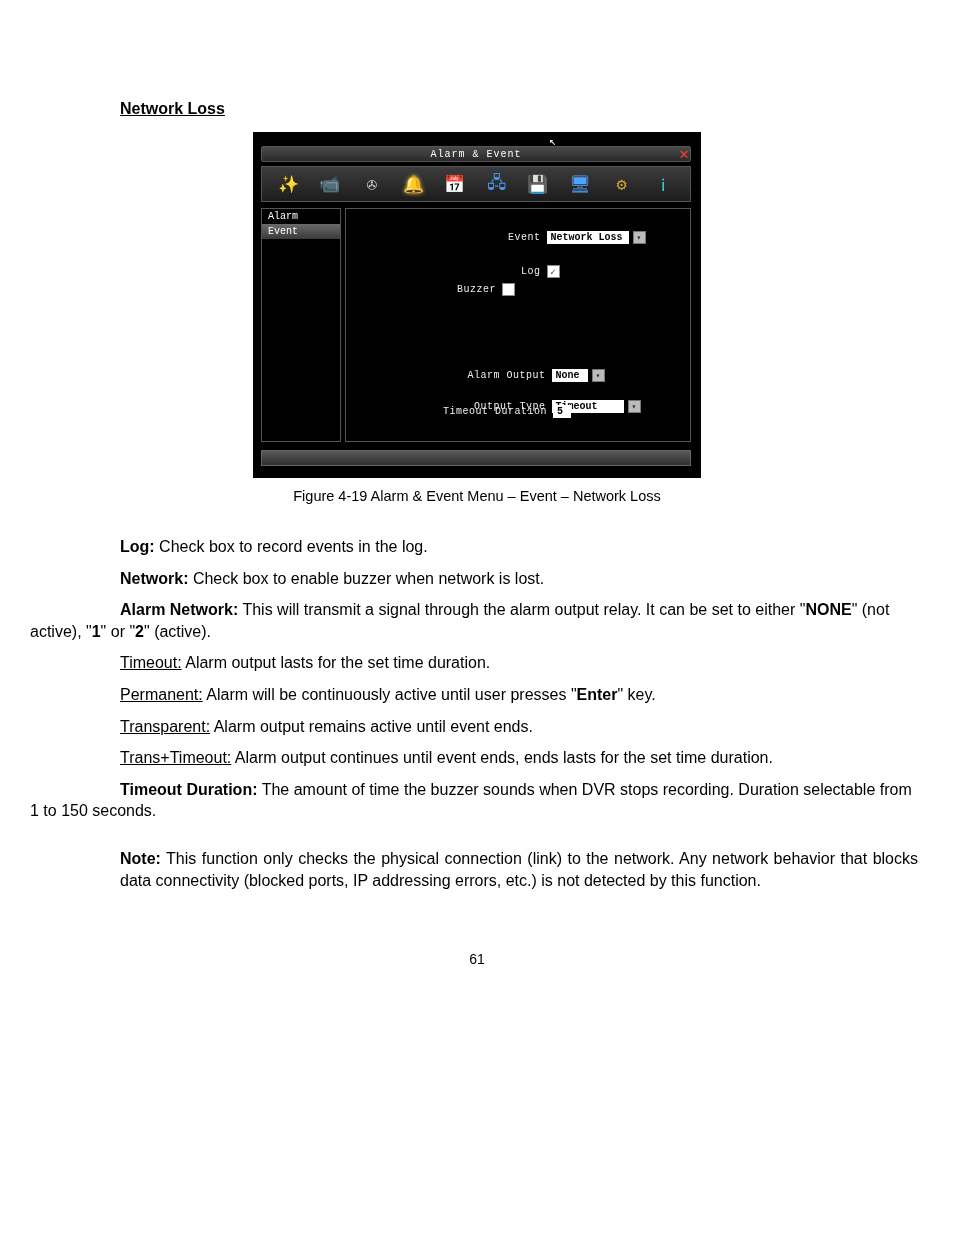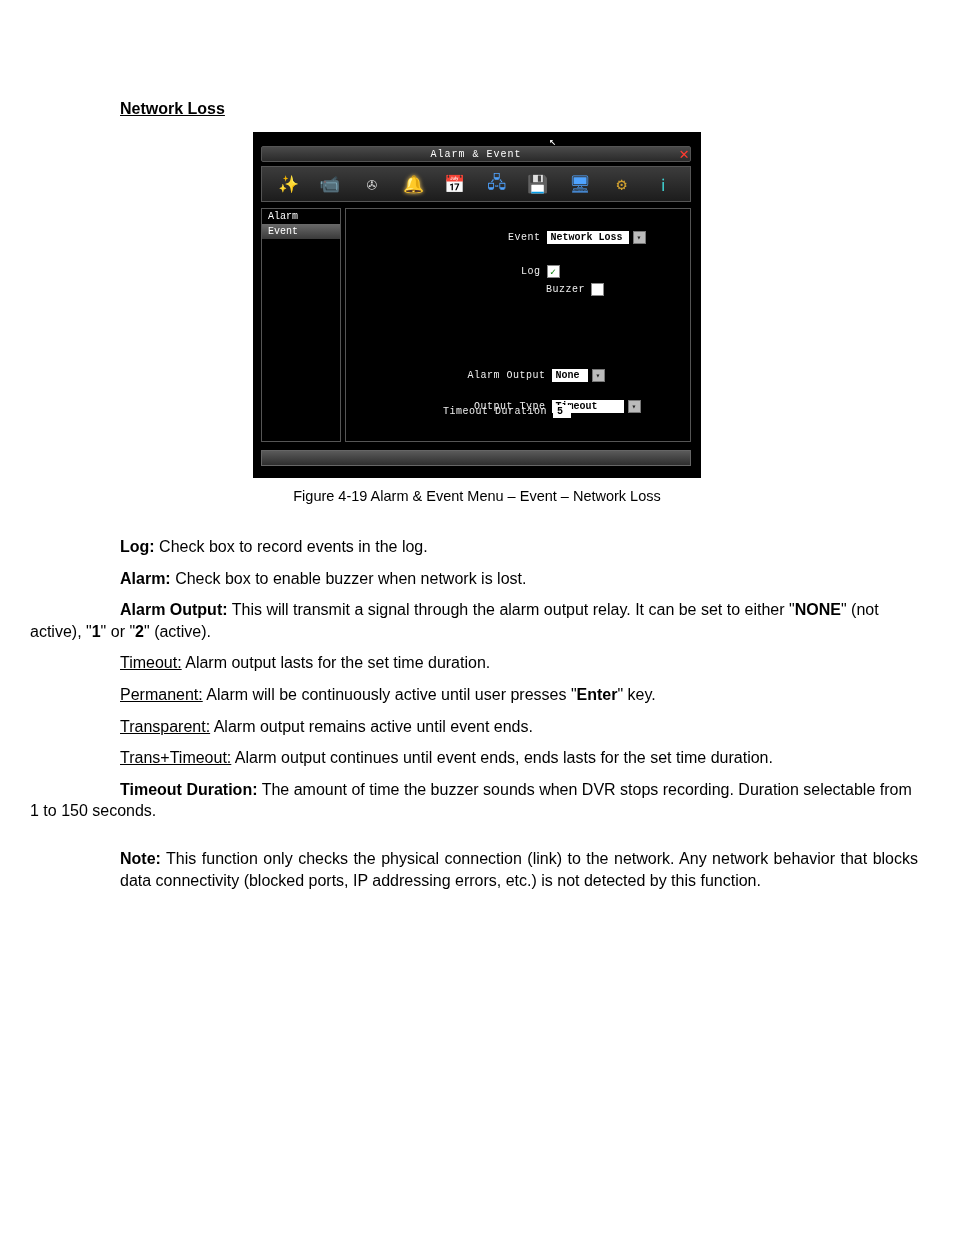--- a/index.html
+++ b/index.html
@@ -186,21 +186,21 @@
         </div>
 
         <div class="row" style="top:56px; left:0; width:100%; justify-content:center;">
           <span class="lbl" style="width:150px;">Log</span>
           <span class="chk">
               <span>✓</span>
             </span>
           <span style="width:86px;"></span>
         </div>
 
-        <div class="row" style="top:74px; left:0; width:100%; justify-content:flex-end;">
+        <div class="row" style="top:74px; left:0; width:100%; justify-content:flex-start;">
           <span class="lbl" style="width:150px;">Buzzer</span>
           <span class="chk">
               <span></span>
             </span>
           <span style="width:86px;"></span>
         </div>
 
         <div class="row" style="top:160px; left:0; width:100%; justify-content:center;">
           <span class="lbl" style="width:150px;">Alarm Output</span>
           <span class="selbox" style="width:36px;">
@@ -231,25 +231,25 @@
     </div>
   </div>
 
   <div class="caption">Figure 4-19 Alarm &amp; Event Menu – Event – Network Loss</div>
 
   <div class="para" style="margin-left:90px">
     <span class="lead-bold">Log:</span><span> Check box to record events in the log.</span>
   </div>
 
   <div class="para" style="margin-left:90px">
-    <span class="lead-bold">Alarm:</span><span> Check box to enable buzzer when network is lost.</span>
+    <span class="lead-bold">Network:</span><span> Check box to enable buzzer when network is lost.</span>
   </div>
 
   <div class="para">
-    <span style="display:inline-block; width:90px;"></span><span class="lead-bold">Alarm Output:</span><span> This will transmit a signal through the alarm output relay. It can be set to either "</span><span class="lead-bold">NONE</span><span>" (not active), "</span><span class="lead-bold">1</span><span>" or "</span><span class="lead-bold">2</span><span>" (active).</span>
+    <span style="display:inline-block; width:90px;"></span><span class="lead-bold">Alarm Network:</span><span> This will transmit a signal through the alarm output relay. It can be set to either "</span><span class="lead-bold">NONE</span><span>" (not active), "</span><span class="lead-bold">1</span><span>" or "</span><span class="lead-bold">2</span><span>" (active).</span>
   </div>
 
 
   <div class="para indent1">
     <span class="term-u">Timeout:</span><span> Alarm output lasts for the set time duration.</span>
   </div>
 
   <div class="para indent1">
     <span class="term-u">Permanent:</span><span> Alarm will be continuously active until user presses "</span><span class="lead-bold">Enter</span><span>" key.</span>
   </div>
@@ -263,13 +263,14 @@
   </div>
 
   <div class="para">
     <span style="display:inline-block; width:90px;"></span><span class="lead-bold">Timeout Duration:</span><span> The amount of time the buzzer sounds when DVR stops recording. Duration selectable from 1 to 150 seconds.</span>
   </div>
 
   <div class="para" style="margin-top:26px; text-align:justify; padding:0 6px 0 90px;">
     <span class="note-label">Note:</span><span> This function only checks the physical connection (link) to the network. Any network behavior that blocks data connectivity (blocked ports, IP addressing errors, etc.) is not detected by this function.</span>
   </div>
 
+  <div class="pagenum">61</div>
 </div>
 
 </body></html>

